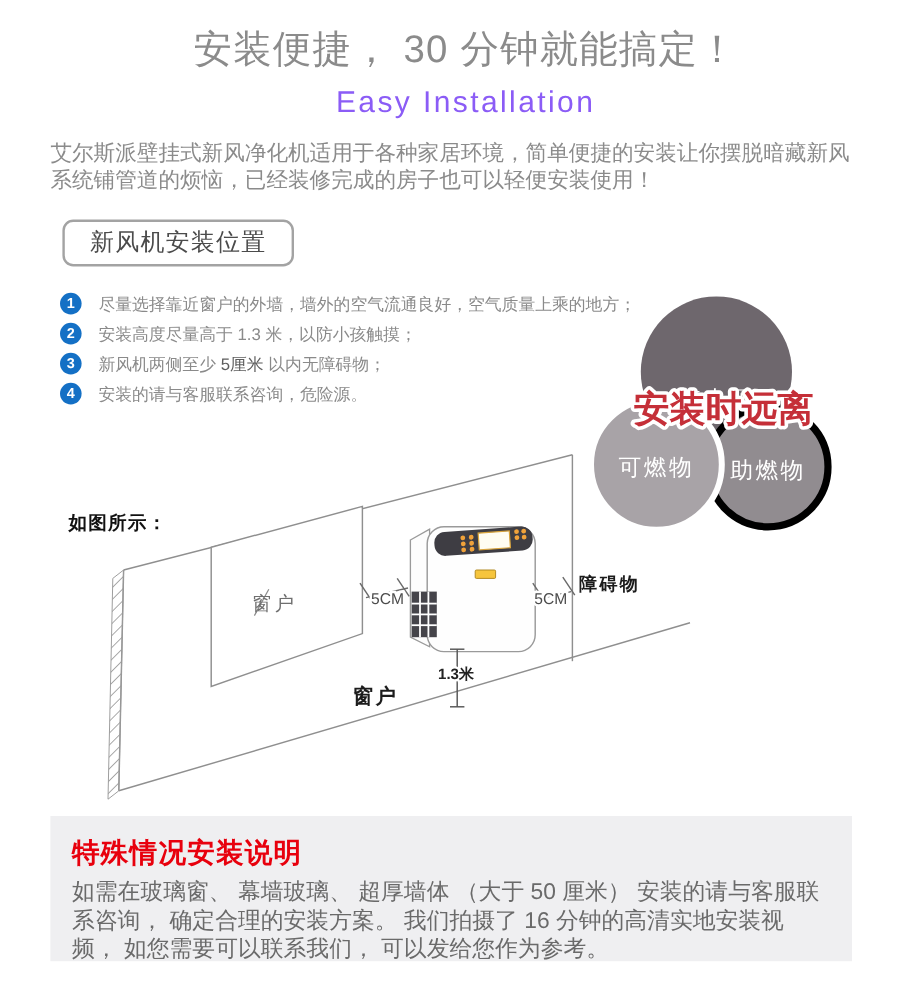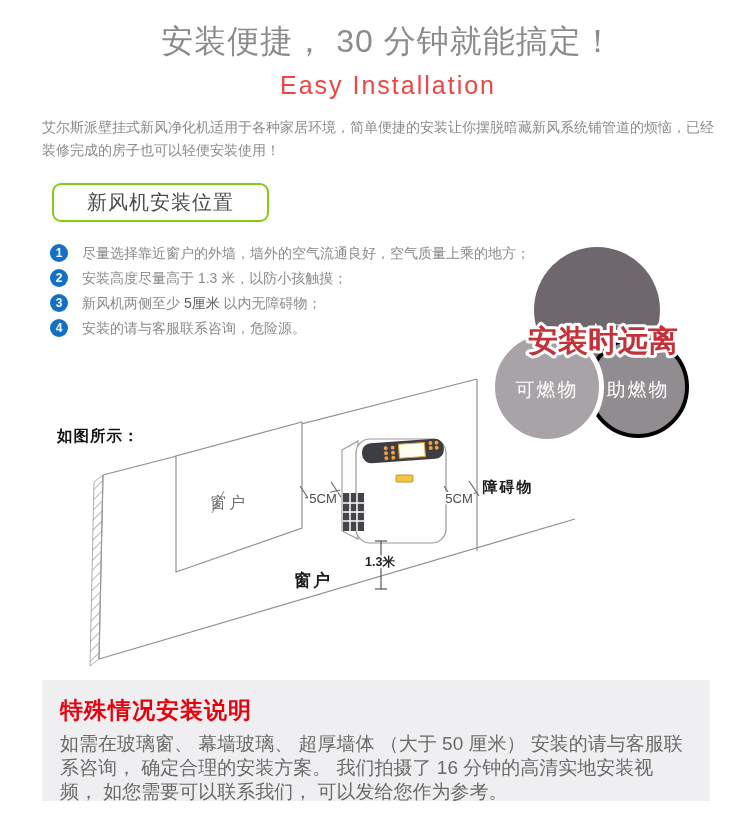--- a/index.html
+++ b/index.html
@@ -3,41 +3,41 @@
 <meta charset="utf-8">
 <style>
   * { margin:0; padding:0; box-sizing:border-box; }
   html,body { background:#fff; }
   body { font-family:"Liberation Sans", sans-serif; }
   #stage { position:relative; width:750px; height:834px; background:#ffffff; overflow:hidden; margin:0 auto; }
 
   
   .hdr { position:absolute; left:0; top:20px; width:704px; text-align:center;margin-left:36px; }
   .hdr-title { font-size:32px; color:#8b8b8b; letter-spacing:1px; font-weight:normal; }
-  .hdr-sub { margin-top:7px; font-size:25px; color:#ef4444; letter-spacing:2px; }
+  .hdr-sub { margin-top:7px; font-size:25px; color:#8b5cf6; letter-spacing:2px; }
 
   
-  .intro { position:absolute; left:42px; top:116px; width:676px; font-size:14px; line-height:23px; color:#8b8b8b; }
+  .intro { position:absolute; left:42px; top:116px; width:676px; font-size:18px; line-height:23px; color:#8b8b8b; }
 
   
-  .badge { position:absolute; left:52px; top:183px; height:39px; line-height:35px; padding:0 33px;
-           border:2px solid #84cc16; border-radius:9px; font-size:20px; color:#4b4b4b; letter-spacing:1px; }
+  .badge { position:absolute; left:52px; top:183px; height:39px; line-height:35px; padding:0 21px;
+           border:2px solid #a3a3a3; border-radius:9px; font-size:20px; color:#4b4b4b; letter-spacing:1px; }
 
   
   .steps { position:absolute; left:50px; top:244px; width:560px; }
   .step { display:flex; align-items:flex-start; height:18px; margin-bottom:7px; }
   .step-num { flex:0 0 18px; width:18px; height:18px; border-radius:50%; background:#1470c5; color:#fff;
               font-size:12px; font-weight:bold; text-align:center; line-height:18px; margin-right:14px; }
   .step-text { font-size:14px; line-height:18px; color:#8a8a8a; white-space:nowrap; }
   .step-text b { color:#5d5d5d; font-weight:normal; }
 
   
   .circle { position:absolute; border-radius:50%; }
   .c-top   { left:534px; top:247px; width:126px; height:126px; background:#6e676d; z-index:1; }
-  .c-right { left:591px; top:340px; width:94px;  height:94px;  background:#918c90; border:4px solid #000000; z-index:2; box-sizing:content-box; margin:-4px 0 0 -4px; }
+  .c-right { left:591px; top:340px; width:94px;  height:94px;  background:#918c90; border:6px solid #000000; z-index:2; box-sizing:content-box; margin:-4px 0 0 -4px; }
   .c-left  { left:495px; top:335px; width:104px; height:104px; background:#a8a3a7; border:5px solid #fff; z-index:3; box-sizing:content-box; margin:-5px 0 0 -5px; }
   .c-label { position:absolute; width:100%; text-align:center; color:#fff; font-size:19px; letter-spacing:2px; }
   .c-top .c-label { top:36px;margin-top:37px; }
   .c-left .c-label { top:42px; }
   .c-right .c-label { top:37px; }
   .overlay-svg { position:absolute; left:516px; top:318px; z-index:4; }
 
   
   .diagram { position:absolute; left:0; top:355px; }
 

